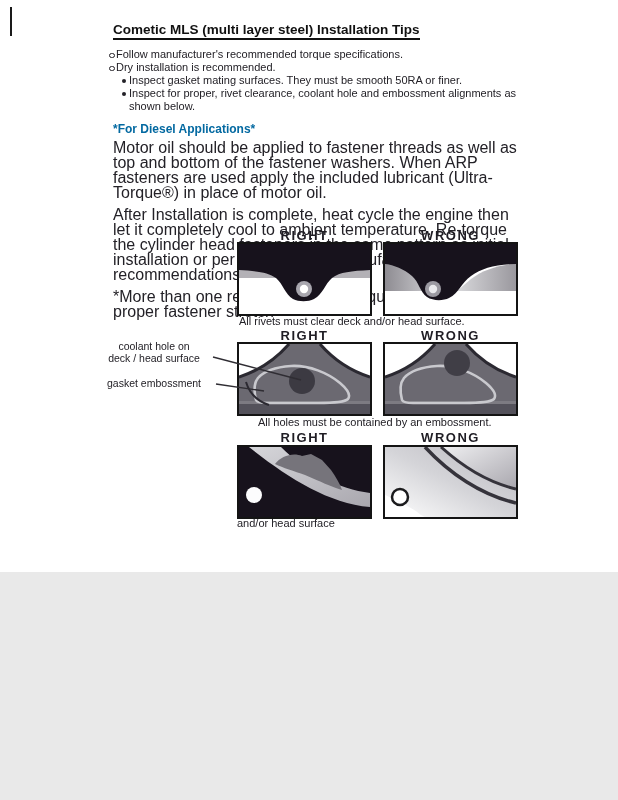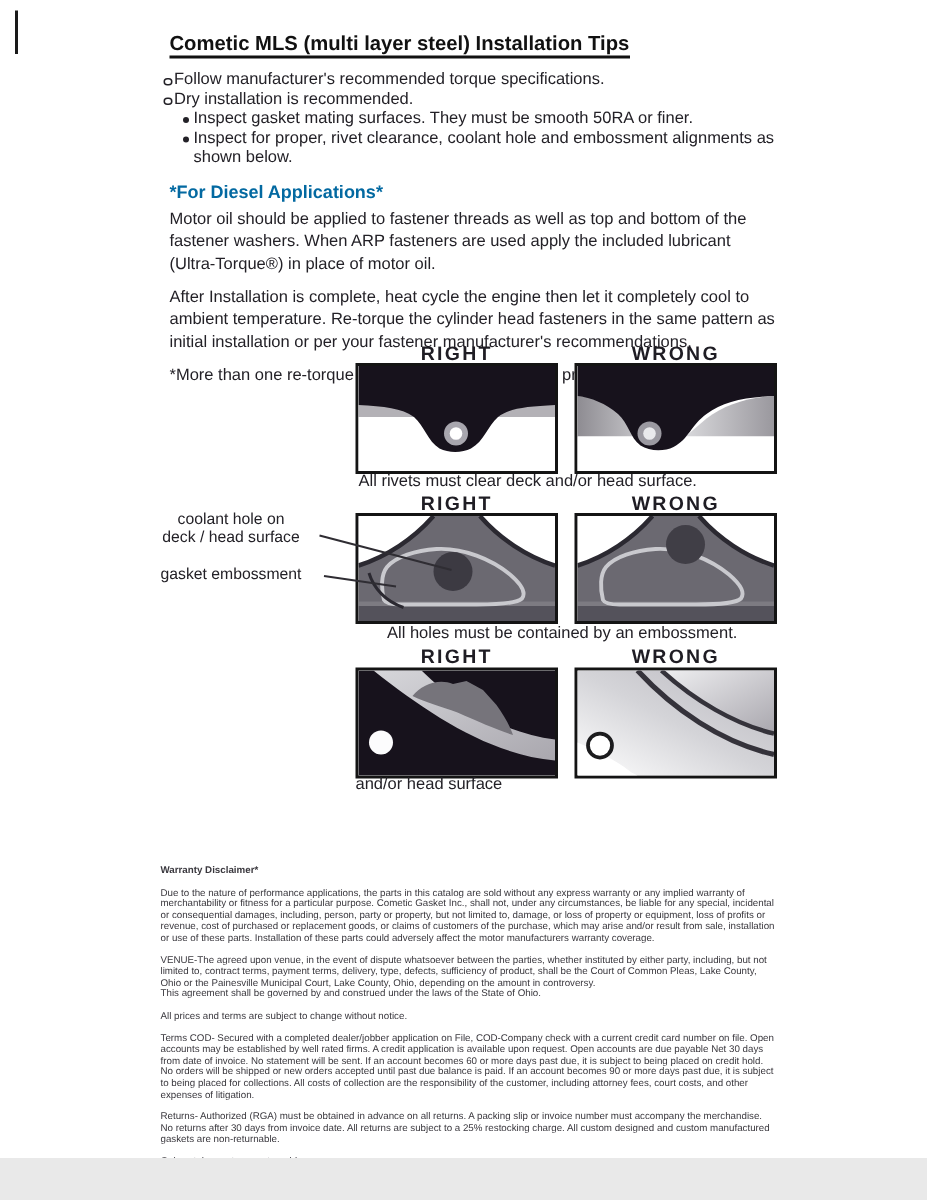--- a/index.html
+++ b/index.html
@@ -1,29 +1,29 @@
 <!DOCTYPE html>
 <html><head>
 <meta charset="utf-8">
 <style>
   html,body{margin:0;padding:0;background:#e9e9e9;}
-  .page{position:relative;width:618px;height:772px;background:#ffffff;overflow:hidden;
+  .page{position:relative;width:618px;height:572px;background:#ffffff;overflow:hidden;
         font-family:"Liberation Sans","DejaVu Sans",sans-serif;color:#232127;}
   .artifact{position:absolute;left:10px;top:7px;width:2px;height:29px;background:#1a1a1a;}
   .content{position:absolute;left:109px;top:20px;width:408px;}
   .title{display:inline-block;margin-left:4px;font-size:13.5px;font-weight:bold;color:#111;
          border-bottom:2px solid #111;padding-bottom:1px;margin-bottom:6px;}
   ul.tips{list-style:none;margin:2px 0 0 0;padding:0;font-size:11px;}
   ul.tips li{position:relative;padding-left:7px;line-height:13px;}
   ul.tips li.sub{padding-left:20px;}
   .mk{position:absolute;top:4.5px;width:4px;height:4px;border-radius:50%;}
   .mk.open{left:0;border:1px solid #232127;width:3.5px;height:3.5px;}
   .mk.fill{left:13px;background:#232127;}
   .dieselhead{margin:9px 0 4px 4px;font-size:12px;font-weight:bold;color:#0369a1;}
-  .para{margin:0 0 7px 4px;font-size:11px;line-height:15px;}
+  .para{margin:0 0 7px 4px;font-size:16px;line-height:15px;}
   .dhead{position:absolute;width:135px;text-align:center;font-size:13px;font-weight:bold;
          letter-spacing:1.5px;color:#1f1d24;}
   .panel{position:absolute;width:131px;height:70px;border:2px solid #141414;background:#fff;display:block;}
   .dcap{position:absolute;font-size:11px;line-height:13px;color:#232127;}
   .dlabel{position:absolute;width:118px;text-align:center;font-size:10.5px;line-height:11.5px;color:#232127;}
   .overlay{position:absolute;left:0;top:0;pointer-events:none;}
   .warranty{position:absolute;left:107px;top:577px;width:410px;font-size:6.5px;line-height:7.6px;color:#3a383e;}
   .warranty .whead{font-weight:bold;margin-bottom:7px;}
   .warranty .wp{margin-bottom:7px;}
   .doccode{position:absolute;left:388px;top:796px;font-size:13px;letter-spacing:0.3px;color:#2e2c30;}

